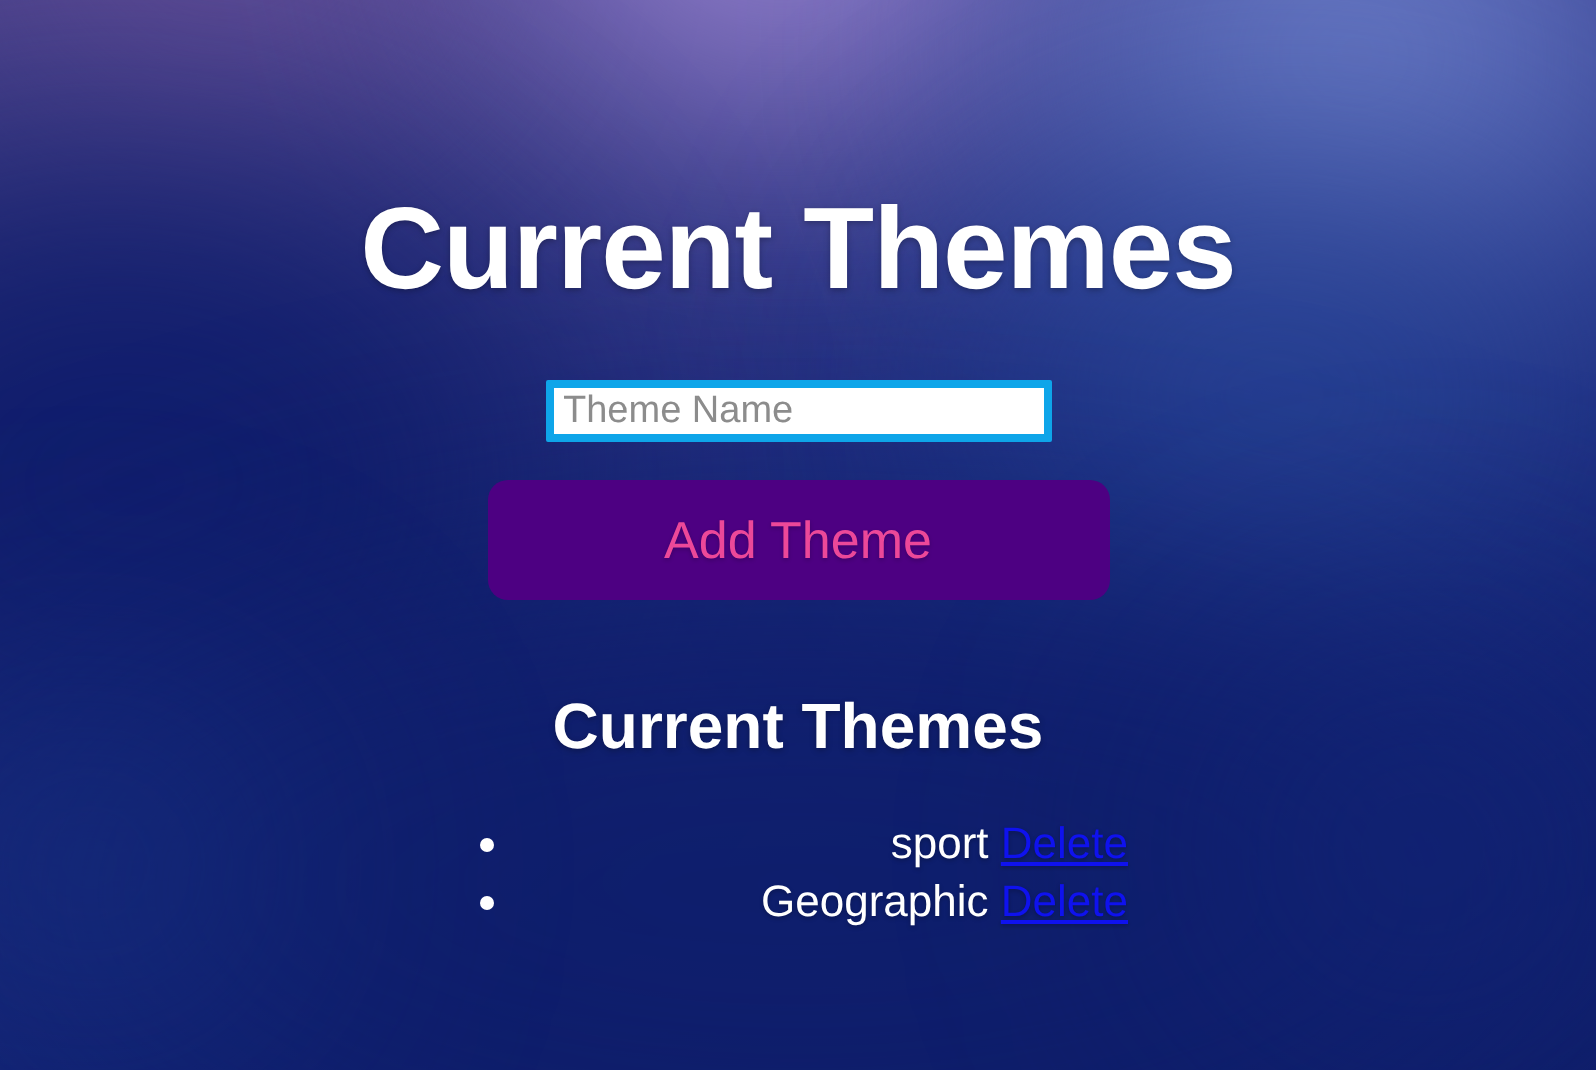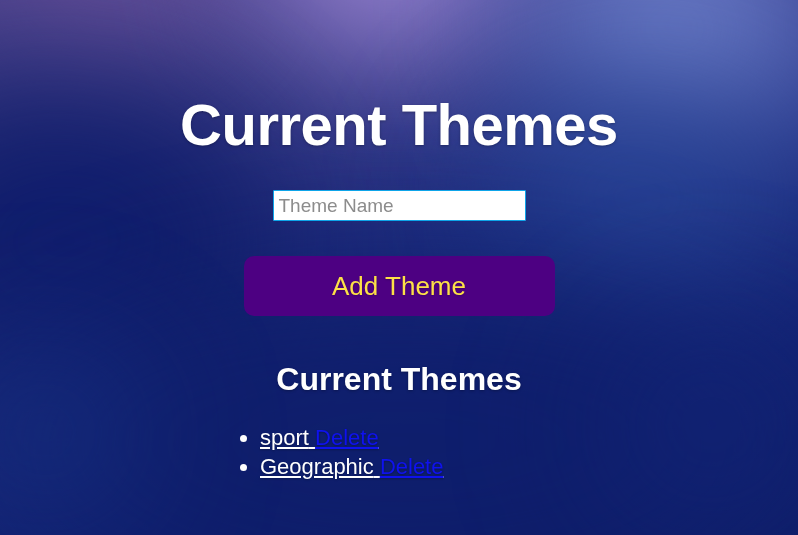--- a/index.html
+++ b/index.html
@@ -118,36 +118,36 @@
     display: block;
     margin: 0 auto;
     width: 253px;
     height: 31px;
     padding: 2px 5px;
     font-family: "Liberation Sans", sans-serif;
     font-size: 19px;
     line-height: 25px;
     color: #1a1a1a;
     background: #ffffff;
-    border: 1px solid #0ea5e9;
+    border: 4px solid #0ea5e9;
     border-radius: 1px;
     outline: none;
   }
   #theme-name-input::placeholder {
     color: #8c8c8c;
     opacity: 1;
   }
 
   #add-theme-button {
     display: block;
-    margin: 35px auto 0 auto;
+    margin: 19px auto 0 auto;
     width: 311px;
     height: 60px;
     background: #4d0082;
-    color: #fde047;
+    color: #ec4899;
     border: none;
     border-radius: 10px;
     font-family: "Liberation Sans", sans-serif;
     font-size: 26px;
     line-height: 60px;
     padding: 0;
     cursor: pointer;
     text-shadow: 0 1px 2px rgba(0,0,0,0.2);
   }
 
@@ -161,23 +161,22 @@
     text-shadow: 0 1px 3px rgba(0,0,0,0.28);
   }
 
   #themes-list {
     list-style: disc;
     margin: 26px 0 0 0;
     padding: 0 0 0 0;
     width: 330px;
     margin-left: auto;
     margin-right: auto;
-    text-align: left;
-    color: #ffffff;
-    text-decoration: underline;
+    text-align: right;
+    color: #ffffff;
   }
   #themes-list li {
     margin: 0;
     padding: 0;
     font-size: 22px;
     line-height: 29px;
     color: #ffffff;
     list-style-position: outside;
     margin-left: 26px;
     text-shadow: 0 1px 2px rgba(0,0,0,0.25);

